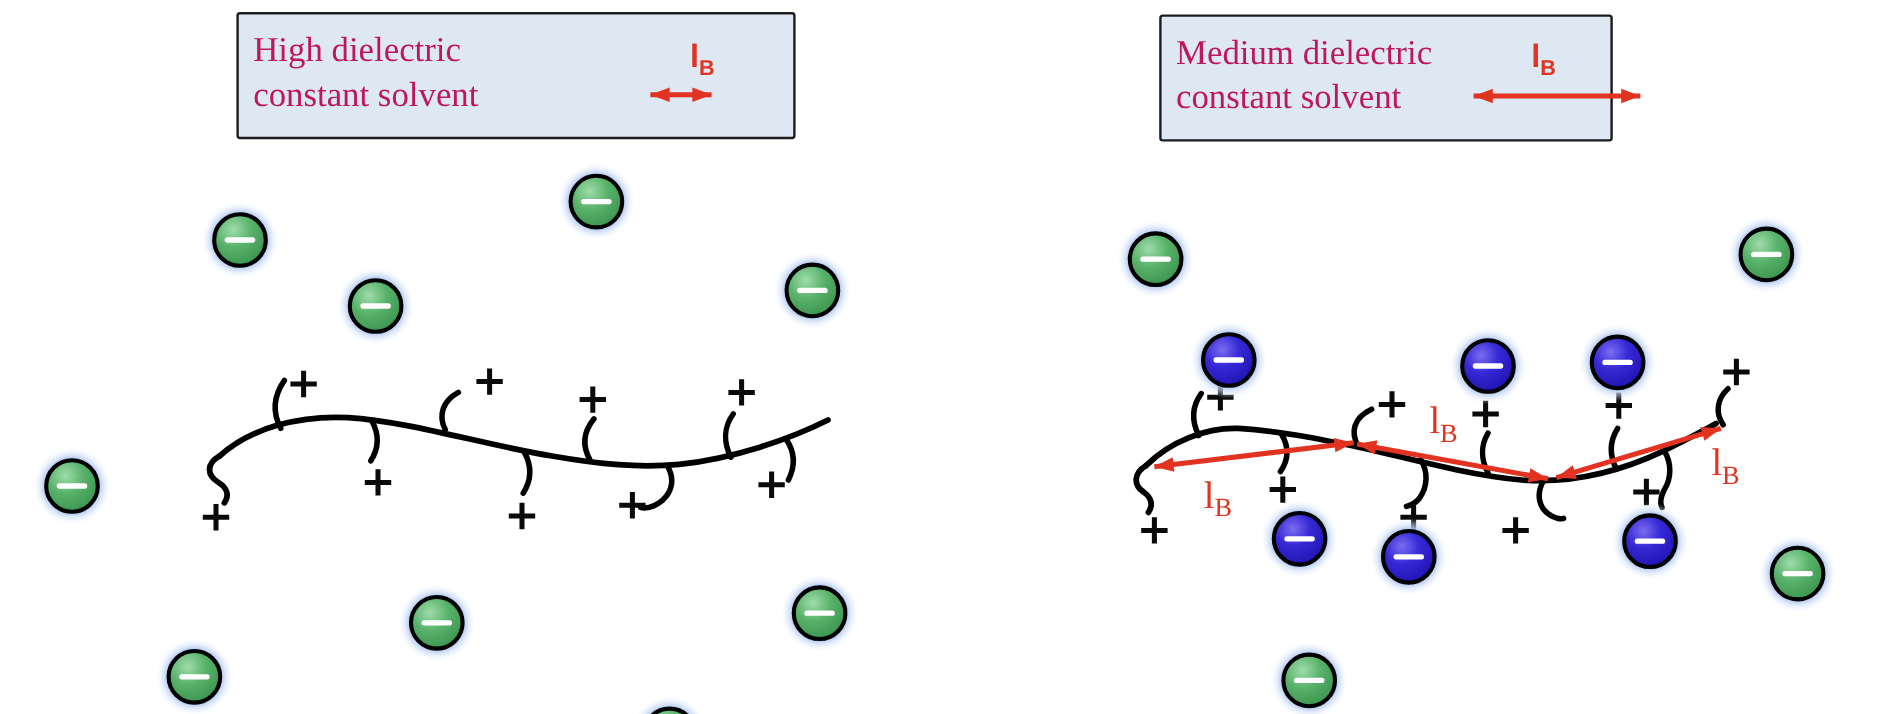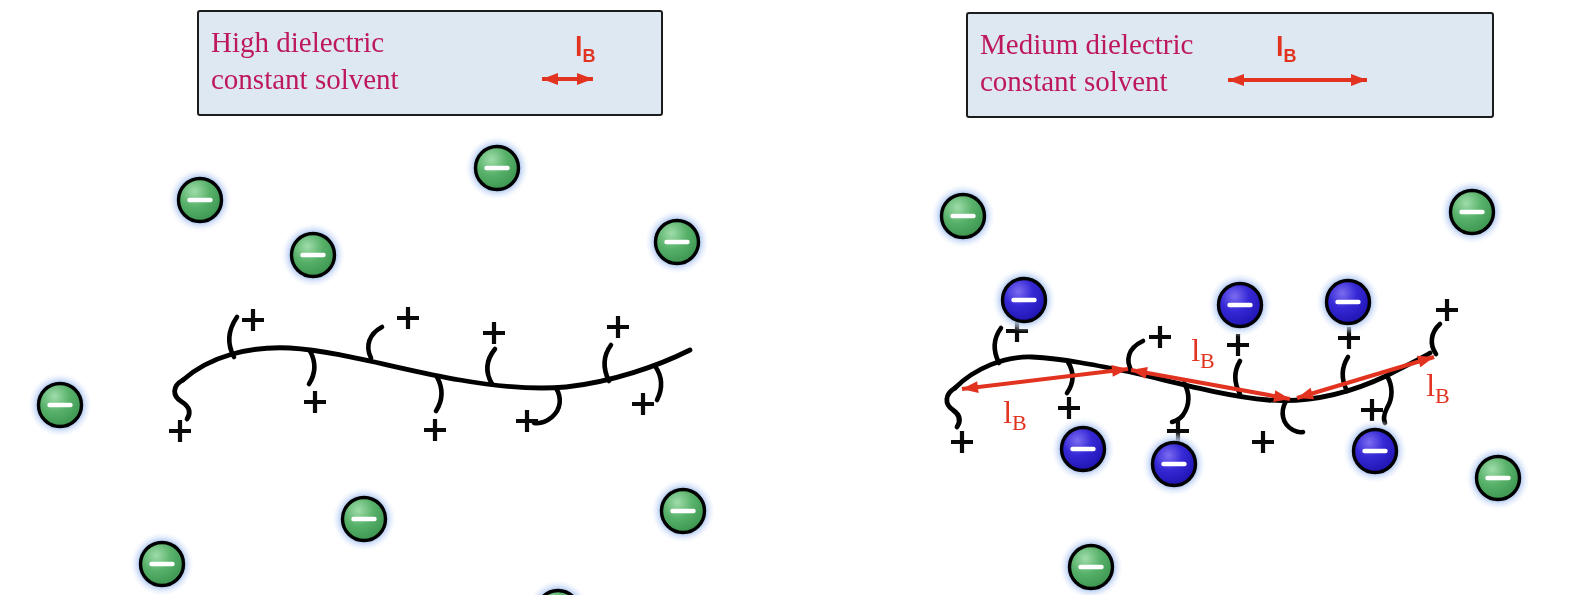--- a/index.html
+++ b/index.html
@@ -27,21 +27,21 @@
 <div class="stage">
 
   <div class="label-box" id="box-0" style="left: 197px; top: 10px; width: 466px; height: 106px;">
     <div class="box-text">
       <span>High dielectric</span><br>
       <span>constant solvent</span>
     </div>
     <div class="lb-html" id="lb-0" style="left: 376px; top: 22px;"><span>l</span><sub>B</sub></div>
   </div>
 
-  <div class="label-box" id="box-1" style="left: 966px; top: 12px; width: 528px; height: 106px;">
+  <div class="label-box" id="box-1" style="left: 966px; top: 12px; width: 378px; height: 106px;">
     <div class="box-text">
       <span>Medium dielectric</span><br>
       <span>constant solvent</span>
     </div>
     <div class="lb-html" id="lb-1" style="left: 308px; top: 20px;"><span>l</span><sub>B</sub></div>
   </div>
 
   <svg class="overlay" id="diagram" width="1570" height="595" viewBox="0 0 1570 595">
     <defs>
       <radialGradient id="glowGrad">

